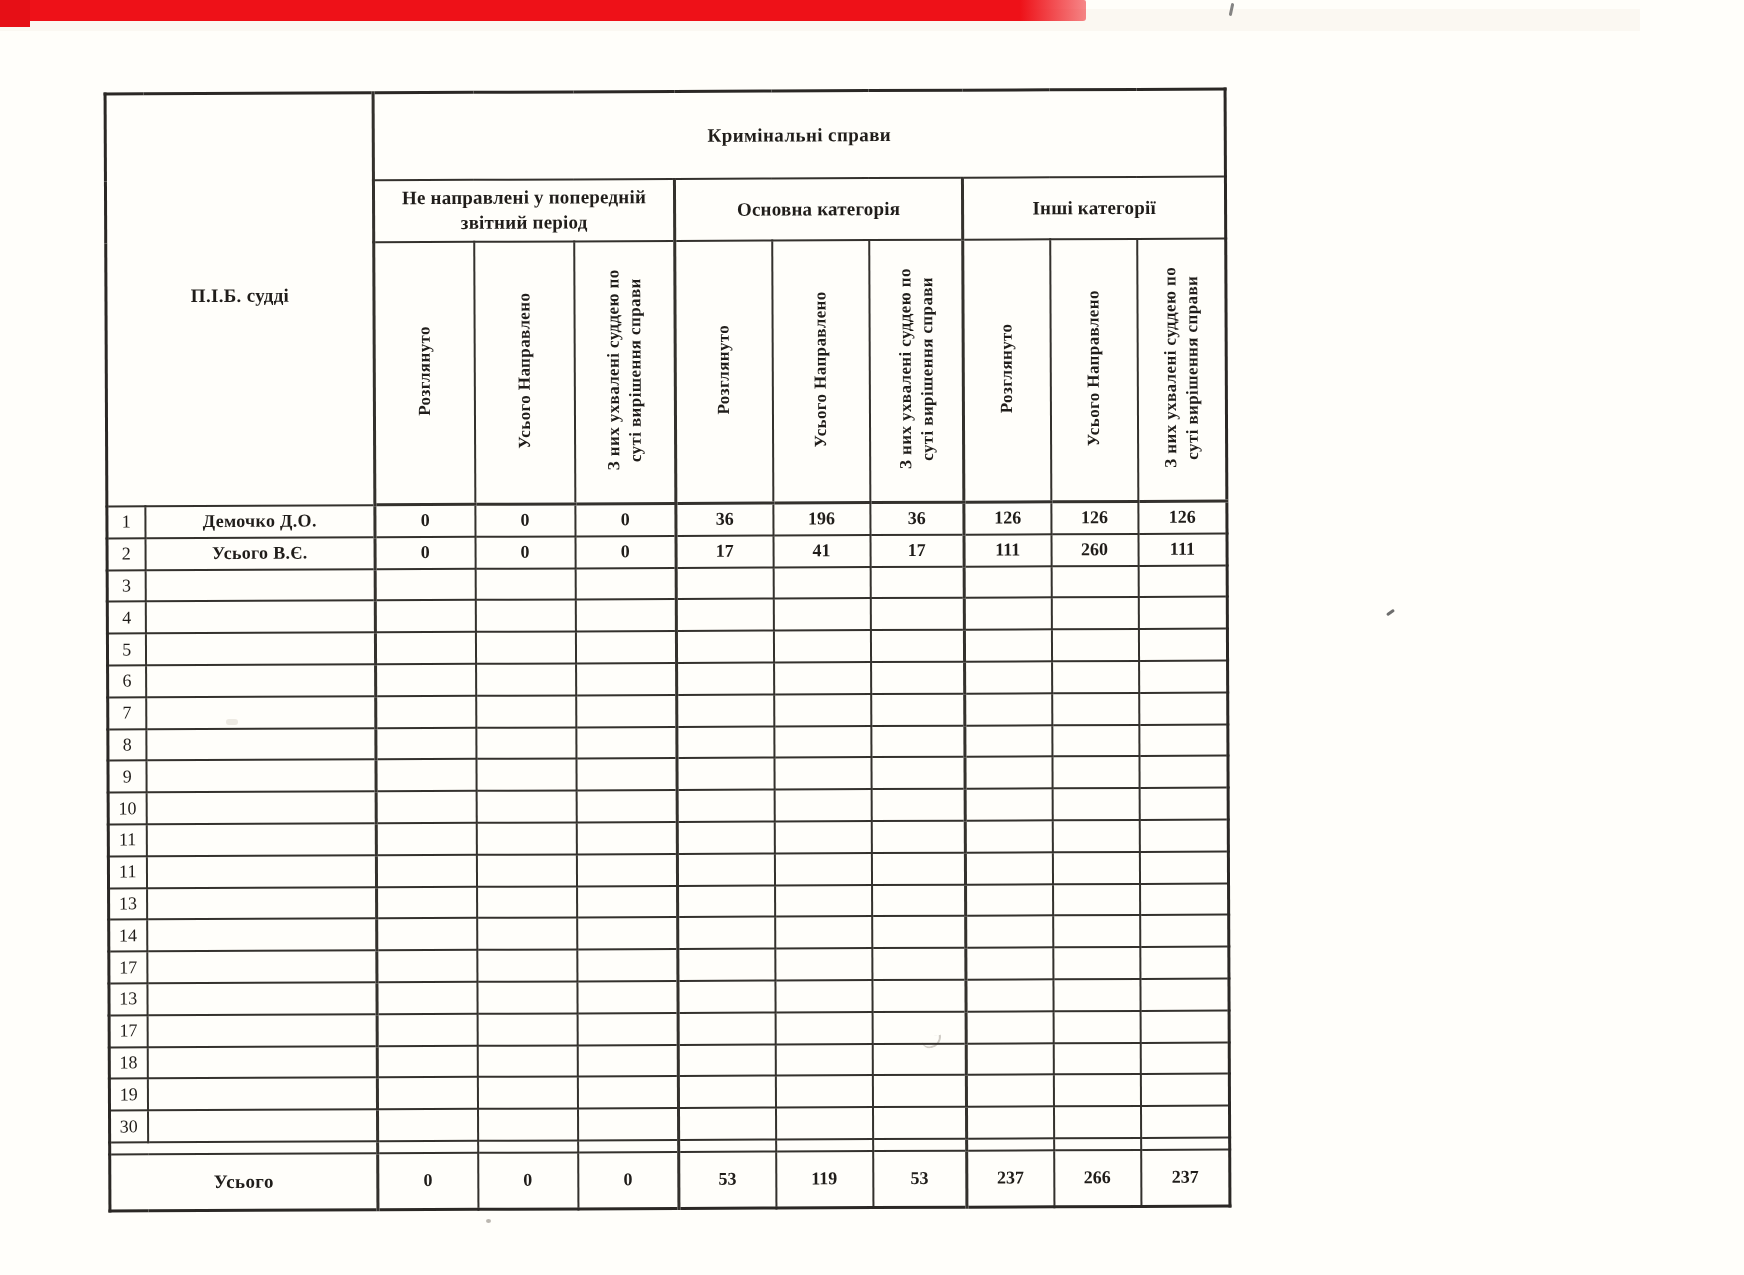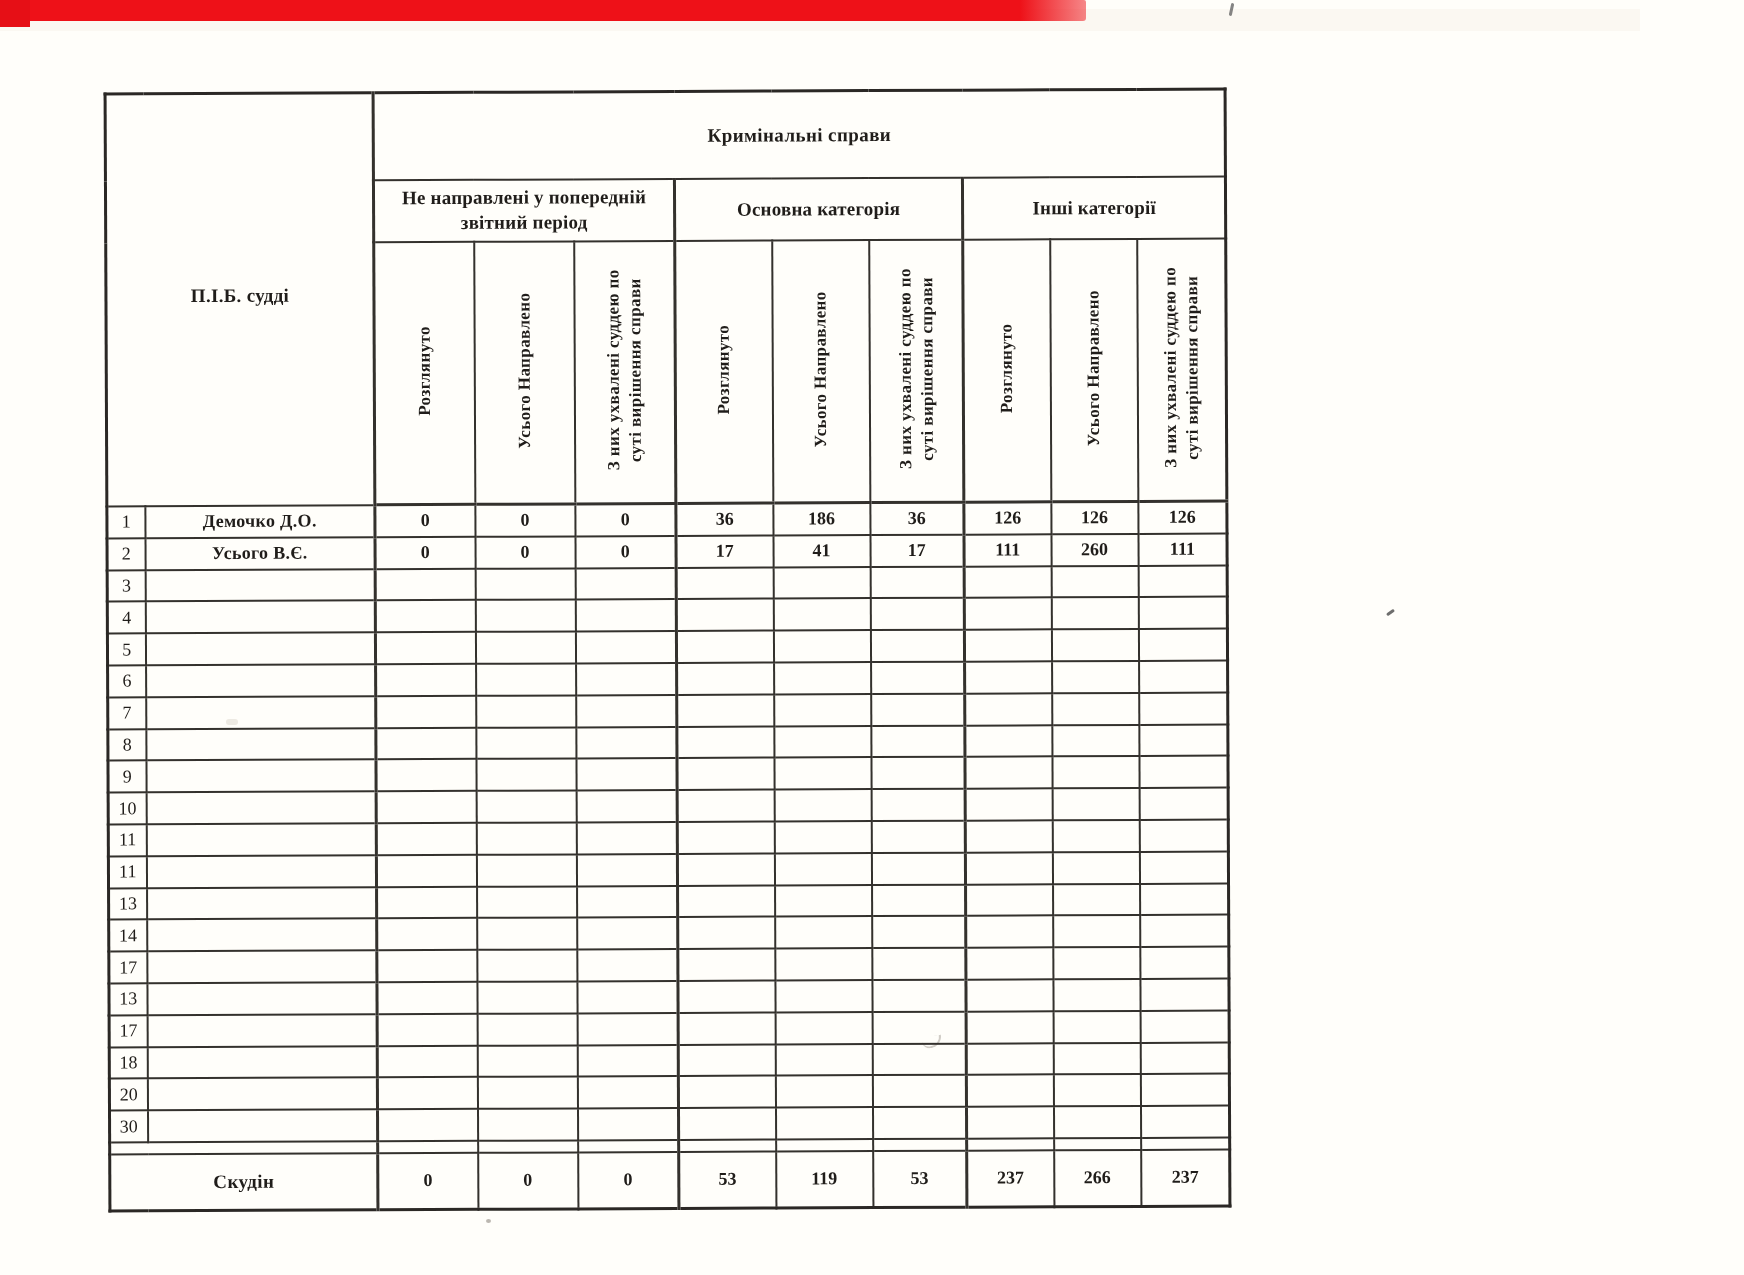--- a/index.html
+++ b/index.html
@@ -122,21 +122,21 @@
       </thead>
 
       <tbody class="rows" id="rows">
           <tr>
             <td class="num">1</td>
             <td class="name">Демочко Д.О.</td>
             <td class="val data-start">0</td>
             <td class="val">0</td>
             <td class="val">0</td>
             <td class="val gsep">36</td>
-            <td class="val">186</td>
+            <td class="val">196</td>
             <td class="val">36</td>
             <td class="val gsep">126</td>
             <td class="val">126</td>
             <td class="val">126</td>
           </tr>
           <tr>
             <td class="num">2</td>
             <td class="name">Усього В.Є.</td>
             <td class="val data-start">0</td>
             <td class="val">0</td>
@@ -350,21 +350,21 @@
             <td class="val"></td>
             <td class="val"></td>
             <td class="val gsep"></td>
             <td class="val"></td>
             <td class="val"></td>
             <td class="val gsep"></td>
             <td class="val"></td>
             <td class="val"></td>
           </tr>
           <tr>
-            <td class="num">20</td>
+            <td class="num">19</td>
             <td class="name"></td>
             <td class="val data-start"></td>
             <td class="val"></td>
             <td class="val"></td>
             <td class="val gsep"></td>
             <td class="val"></td>
             <td class="val"></td>
             <td class="val gsep"></td>
             <td class="val"></td>
             <td class="val"></td>
@@ -394,21 +394,21 @@
           <td></td>
           <td></td>
           <td class="gsep"></td>
           <td></td>
           <td></td>
         </tr>
       </tbody>
 
       <tfoot>
         <tr>
-          <td class="total-label" colspan="2">Скудін</td>
+          <td class="total-label" colspan="2">Усього</td>
           <td class="data-start">0</td>
           <td>0</td>
           <td>0</td>
           <td class="gsep">53</td>
           <td>119</td>
           <td>53</td>
           <td class="gsep">237</td>
           <td>266</td>
           <td>237</td>
         </tr>

